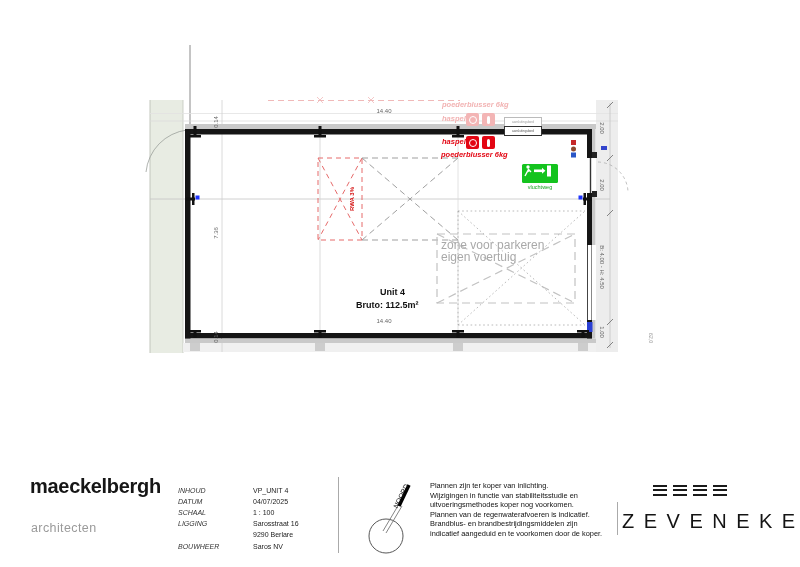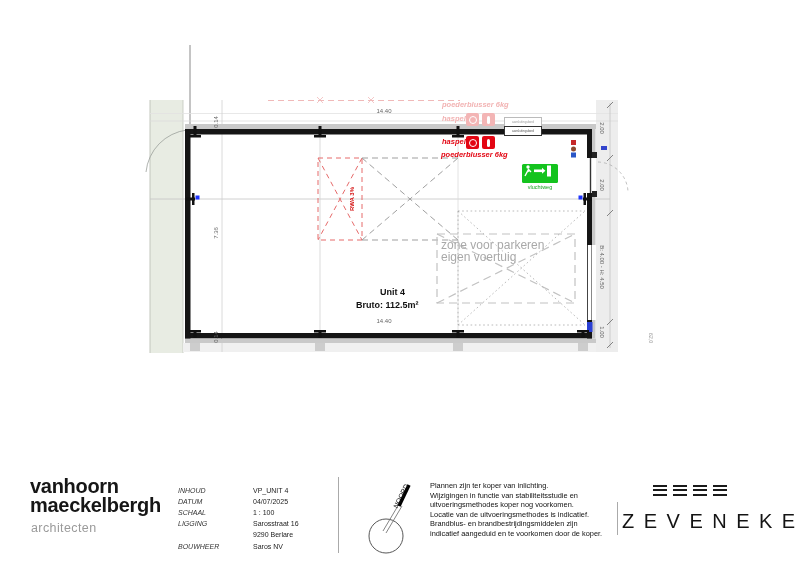--- a/index.html
+++ b/index.html
@@ -222,21 +222,20 @@
   <div class="exit-label">vluchtweg</div>
 
   <div class="zone-text" style="left:441px;top:240px;">zone voor parkeren</div>
   <div class="zone-text" style="left:441px;top:252px;">eigen voertuig</div>
 
   <div class="unit-label" style="left:356px;top:286px;padding-left:24px;">Unit 4</div>
   <div class="unit-label" style="left:356px;top:299px;">Bruto: 112.5m²</div>
 
   <div>
     <div class="arch-name">
-      <div>vanhoorn</div>
       <div>maeckelbergh</div>
     </div>
     <div class="arch-sub">architecten</div>
   </div>
 
   <div>
     <div class="info-label" style="top:487px;">INHOUD</div>
     <div class="info-value" style="top:487px;">VP_UNIT 4</div>
     <div class="info-label" style="top:498px;">DATUM</div>
     <div class="info-value" style="top:498px;">04/07/2025</div>
@@ -250,21 +249,21 @@
   </div>
 
   <div class="divider" style="left:338px;top:477px;height:76px;"></div>
 
   <div class="dim" style="left:401px;top:496px;--r:-64deg;font-size:7px;color:#111;">NOORD</div>
 
   <div class="disclaimer">
     <div>Plannen zijn ter koper van inlichting.</div>
     <div>Wijzigingen in functie van stabiliteitsstudie en</div>
     <div>uitvoeringsmethodes koper nog voorkomen.</div>
-    <div>Locatie van de uitvoeringsmethodes is indicatief.</div>
+    <div>Plannen van de regenwaterafvoeren is indicatief.</div>
     <div>Brandblus- en brandbestrijdingsmiddelen zijn</div>
     <div>indicatief aangeduid en te voorkomen door de koper.</div>
   </div>
 
   <div class="divider" style="left:617px;top:502px;height:33px;"></div>
 
   <div class="brand">
     <div class="brand-bars">
       <div class="grp">
           <div class="bar"></div>

